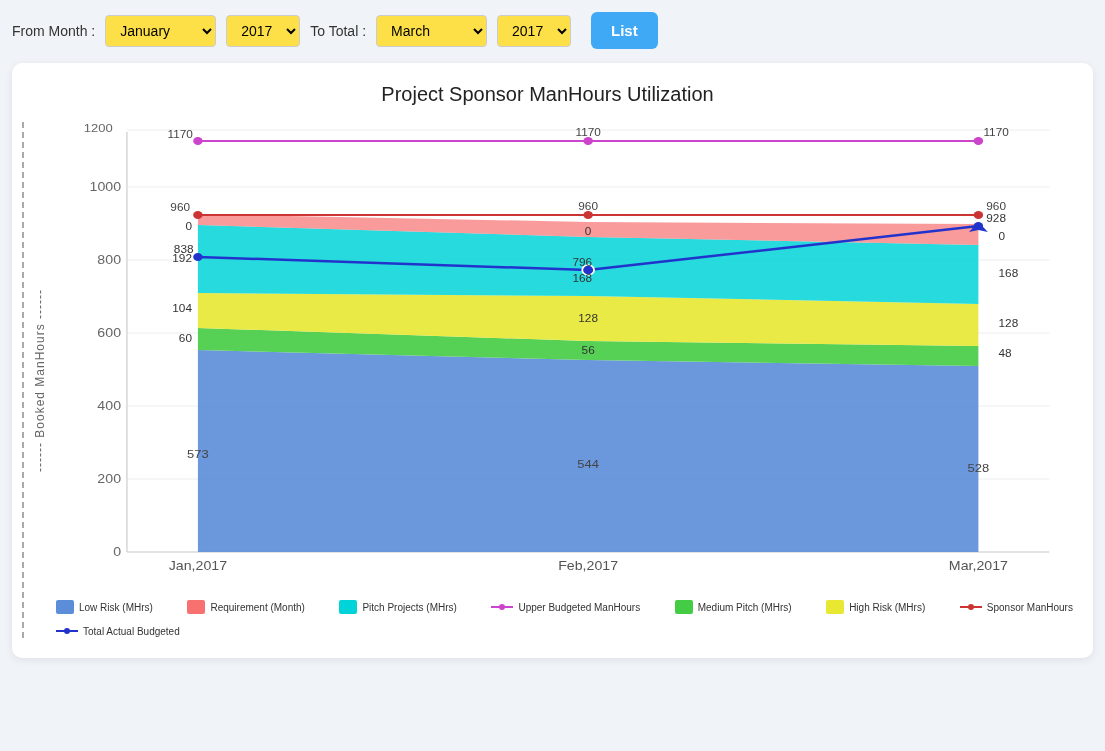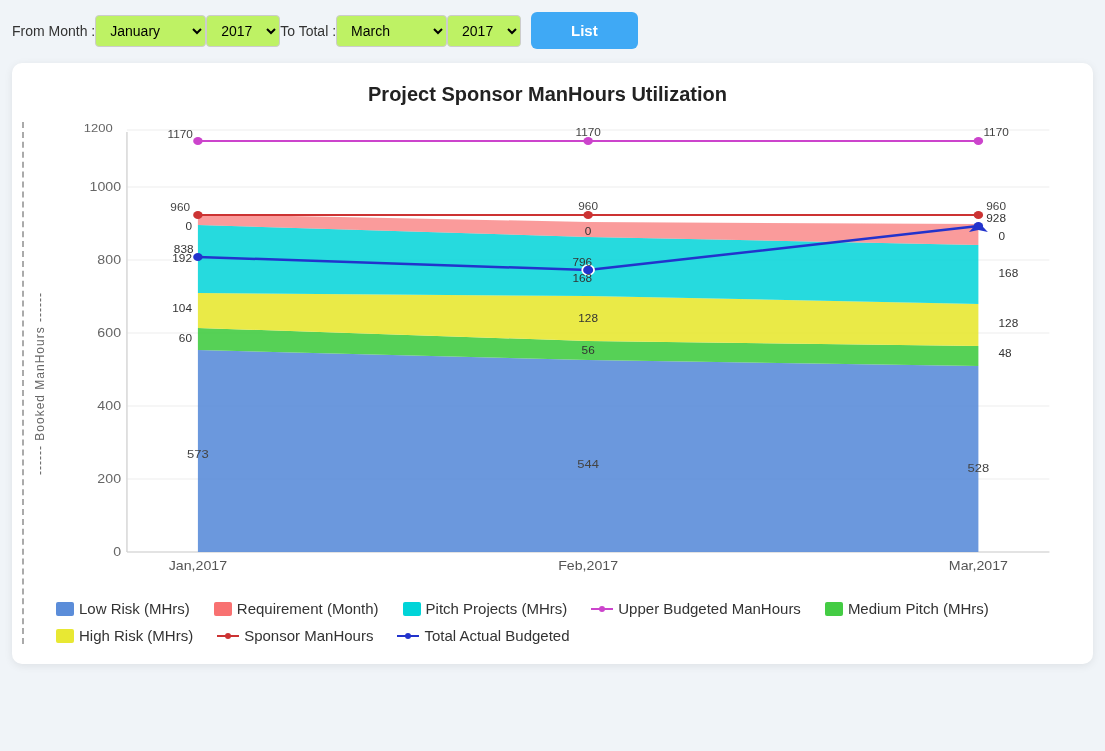--- a/index.html
+++ b/index.html
@@ -6,58 +6,59 @@
     body {
       font-family: Arial, sans-serif;
       background: #f0f4f8;
       padding: 12px;
       min-height: 751px;
       width: 1105px;
     }
     .top-bar {
       display: flex;
       align-items: center;
+      gap: 10px;
       margin-bottom: 14px;
       flex-wrap: wrap;
     }
     .label {
       font-size: 14px;
       color: #333;
       font-weight: 500;
     }
     select {
       padding: 6px 10px;
       border: 1px solid #ccc;
       border-radius: 4px;
       font-size: 14px;
-      background: #bef264;
+      background: #fde047;
       cursor: pointer;
       appearance: auto;
     }
     .list-btn {
       background: #3fa9f5;
       color: white;
       border: none;
       border-radius: 6px;
-      padding: 10px 40px;
+      padding: 10px 20px;
       font-size: 15px;
       font-weight: bold;
       cursor: pointer;
       margin-left: 10px;
     }
     .chart-container {
       background: white;
       border-radius: 10px;
       padding: 20px 20px 20px 10px;
       box-shadow: 0 2px 8px rgba(0,0,0,0.08);
     }
     .chart-title {
       text-align: center;
       font-size: 20px;
-      font-weight: bold;
+      font-weight: normal;
       color: #222;
       margin-bottom: 16px;
     }
     .chart-area {
       display: flex;
       position: relative;
     }
     .y-axis-label {
       writing-mode: vertical-rl;
       transform: rotate(180deg);
@@ -79,24 +80,24 @@
       position: relative;
     }
     svg.main-chart {
       width: 100%;
       height: 460px;
       overflow: visible;
     }
     .legend {
       display: flex;
       flex-wrap: wrap;
-      justify-content: flex-start;
+      justify-content: space-between;
       gap: 10px 24px;
       margin-top: 14px;
-      font-size: 15px;
+      font-size: 10px;
       color: #333;
     }
     .legend-item {
       display: flex;
       align-items: center;
       gap: 5px;
     }
     .legend-box {
       width: 18px;
       height: 14px;

